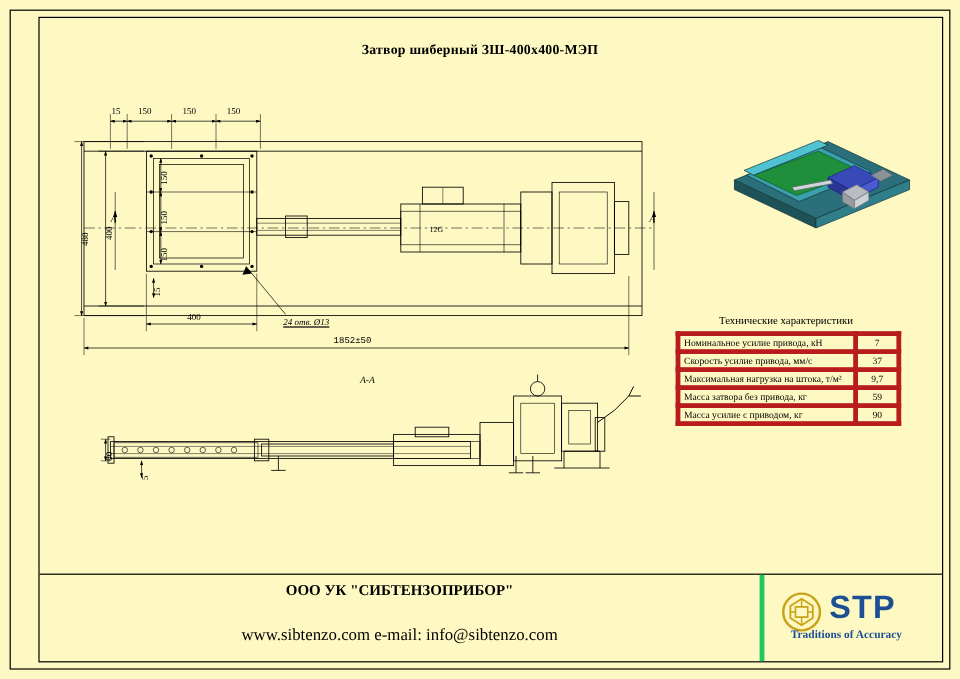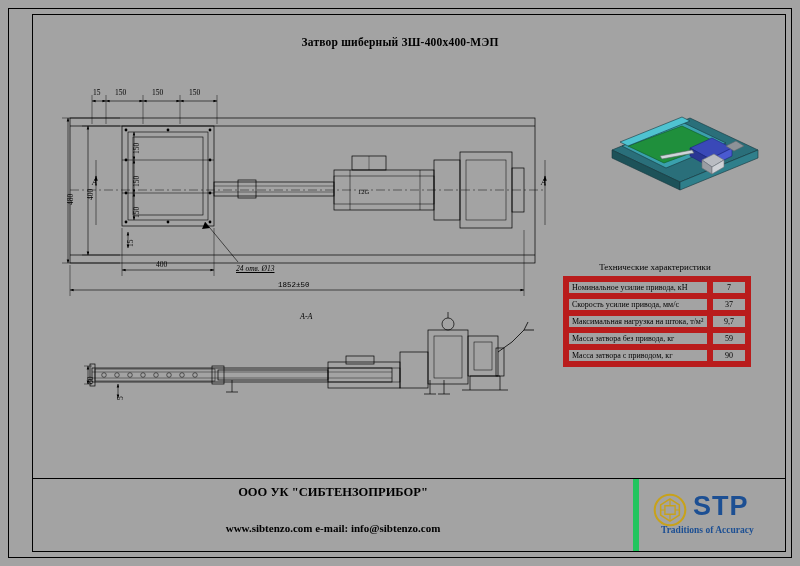--- a/index.html
+++ b/index.html
@@ -11,21 +11,21 @@
     width: 800px;
     height: 566px;
     font-family: "Liberation Serif", serif;
     color: #000000;
     overflow: hidden;
   }
   #sheet {
     position: relative;
     width: 800px;
     height: 566px;
-    background: #a3a3a3;
+    background: #fef9c3;
   }
   .frame-outer {
     position: absolute;
     left: 8px;
     top: 8px;
     width: 784px;
     height: 550px;
     border: 1px solid #000;
     box-sizing: border-box;
   }
@@ -75,30 +75,30 @@
     text-align: center;
     font-size: 11.5px;
     font-weight: bold;
   }
   .tb-web {
     position: absolute;
     left: 0;
     top: 43px;
     width: 600px;
     text-align: center;
-    font-size: 11px;
-    font-weight: bold;
+    font-size: 14px;
+    font-weight: normal;
   }
   .tb-logo-cell {
     position: absolute;
     right: 0;
     top: 0;
     width: 152px;
     height: 72px;
-    border-left: 6px solid #22c55e;
+    border-left: 4px solid #22c55e;
     box-sizing: border-box;
   }
   .logo-mark {
     position: absolute;
     left: 14px;
     top: 14px;
     width: 34px;
     height: 34px;
   }
   .logo-stp {
@@ -130,21 +130,21 @@
   }
   table.specs {
     position: absolute;
     left: 563px;
     top: 276px;
     width: 188px;
     border-collapse: collapse;
     font-size: 8px;
   }
   table.specs td {
-    border: 6px solid #b91c1c;
+    border: 4px solid #b91c1c;
     padding: 1px 3px;
     vertical-align: middle;
   }
   table.specs td.val {
     width: 26px;
     text-align: center;
   }
   
   .layer {
     position: absolute;
@@ -420,21 +420,21 @@
     </tr>
     <tr>
       <td>Максимальная нагрузка на штока, т/м²</td>
       <td class="val">9,7</td>
     </tr>
     <tr>
       <td>Масса затвора без привода, кг</td>
       <td class="val">59</td>
     </tr>
     <tr>
-      <td>Масса затвора с приводом, кг</td>
+      <td>Масса усилие с приводом, кг</td>
       <td class="val">90</td>
     </tr>
   </tbody>
     </table>
 
   <div class="titleblock">
     <div class="tb-company">ООО УК "СИБТЕНЗОПРИБОР"</div>
     <div class="tb-web">www.sibtenzo.com e-mail: info@sibtenzo.com</div>
 
     <div class="tb-logo-cell">

